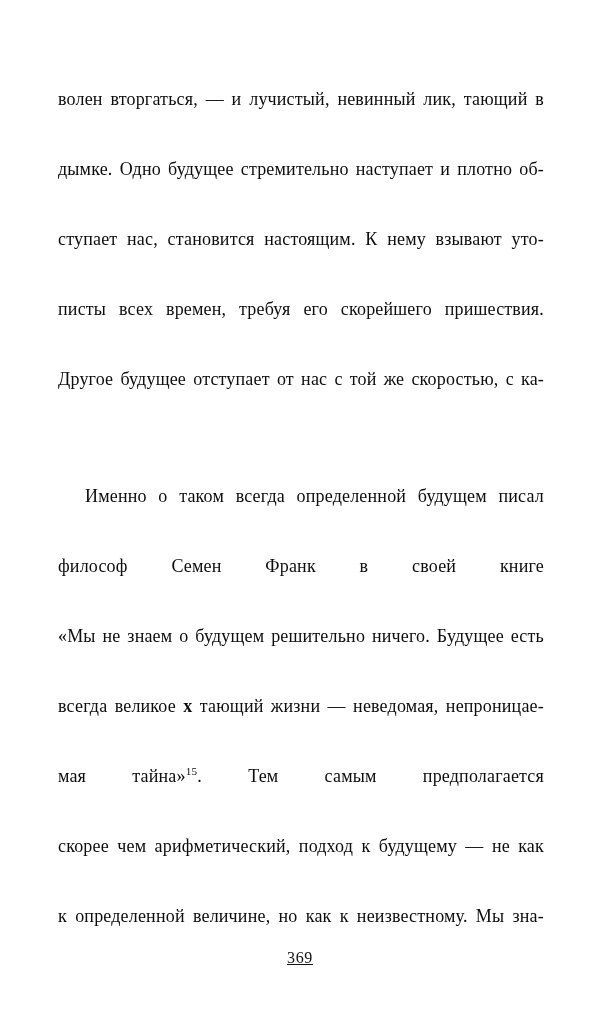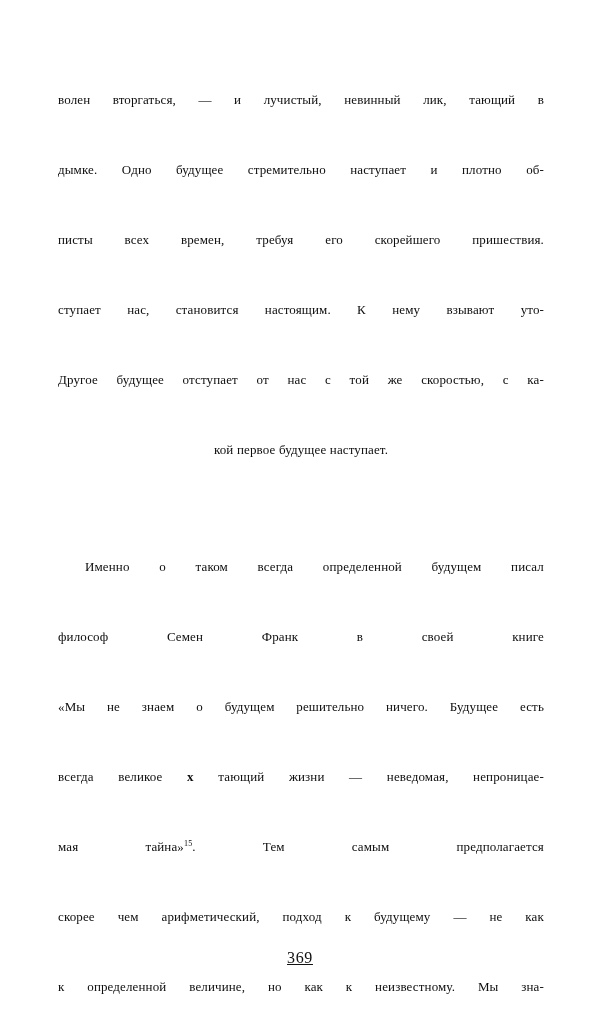--- a/index.html
+++ b/index.html
@@ -27,26 +27,26 @@
 
   #text-column {
     position: absolute;
     left: 58px;
     top: 41px;
     width: 486px;
   }
 
   .para {
     margin: 0;
-    font-size: 13px;
+    font-size: 18px;
     line-height: 23.35px;
     color: #0d0d0d;
     letter-spacing: 0.01em;
     word-spacing: 0.01em;
-    text-align: center;
+    text-align: right;
     white-space: pre-wrap;
   }
 
   
   .line {
     display: block;
     white-space: pre;
     height: 23.35px;
   }
 
@@ -88,24 +88,23 @@
 </head>
 <body>
 
 <div id="page">
 
   <div id="text-column">
 
     <p class="para">
       <span class="line just"><span class="w">волен</span><span class="w">вторгаться,</span><span class="w">—</span><span class="w">и</span><span class="w">лучистый,</span><span class="w">невинный</span><span class="w">лик,</span><span class="w">тающий</span><span class="w">в</span></span>
       <span class="line just"><span class="w">дымке.</span><span class="w">Одно</span><span class="w">будущее</span><span class="w">стремительно</span><span class="w">наступает</span><span class="w">и</span><span class="w">плотно</span><span class="w">об-</span></span>
+      <span class="line just"><span class="w">ступает</span><span class="w">нас,</span><span class="w">становится</span><span class="w">настоящим.</span><span class="w">К</span><span class="w">нему</span><span class="w">взывают</span><span class="w">уто-</span></span>
       <span class="line just"><span class="w">писты</span><span class="w">всех</span><span class="w">времен,</span><span class="w">требуя</span><span class="w">его</span><span class="w">скорейшего</span><span class="w">пришествия.</span></span>
-      <span class="line just"><span class="w">ступает</span><span class="w">нас,</span><span class="w">становится</span><span class="w">настоящим.</span><span class="w">К</span><span class="w">нему</span><span class="w">взывают</span><span class="w">уто-</span></span>
       <span class="line just"><span class="w">Другое</span><span class="w">будущее</span><span class="w">отступает</span><span class="w">от</span><span class="w">нас</span><span class="w">с</span><span class="w">той</span><span class="w">же</span><span class="w">скоростью,</span><span class="w">с</span><span class="w">ка-</span></span>
-      <span class="line">кой первое будущее наступает.</span>
     </p>
 
     <p class="para">
       <span class="line just"><span class="w"><span class="indent"></span>Именно</span><span class="w">о</span><span class="w">таком</span><span class="w">всегда</span><span class="w">определенной</span><span class="w">будущем</span><span class="w">писал</span></span>
       <span class="line just"><span class="w">философ</span><span class="w">Семен</span><span class="w">Франк</span><span class="w">в</span><span class="w">своей</span><span class="w">книге</span></span>
       <span class="line just"><span class="w">«Мы</span><span class="w">не</span><span class="w">знаем</span><span class="w">о</span><span class="w">будущем</span><span class="w">решительно</span><span class="w">ничего.</span><span class="w">Будущее</span><span class="w">есть</span></span>
       <span class="line just"><span class="w">всегда</span><span class="w">великое</span><span class="w"><span class="bd">х</span></span><span class="w">тающий</span><span class="w">жизни</span><span class="w">—</span><span class="w">неведомая,</span><span class="w">непроницае-</span></span>
       <span class="line just"><span class="w">мая</span><span class="w">тайна»<sup class="fn">15</sup>.</span><span class="w">Тем</span><span class="w">самым</span><span class="w">предполагается</span></span>
       <span class="line just"><span class="w">скорее</span><span class="w">чем</span><span class="w">арифметический,</span><span class="w">подход</span><span class="w">к</span><span class="w">будущему</span><span class="w">—</span><span class="w">не</span><span class="w">как</span></span>
       <span class="line just"><span class="w">к</span><span class="w">определенной</span><span class="w">величине,</span><span class="w">но</span><span class="w">как</span><span class="w">к</span><span class="w">неизвестному.</span><span class="w">Мы</span><span class="w">зна-</span></span>

